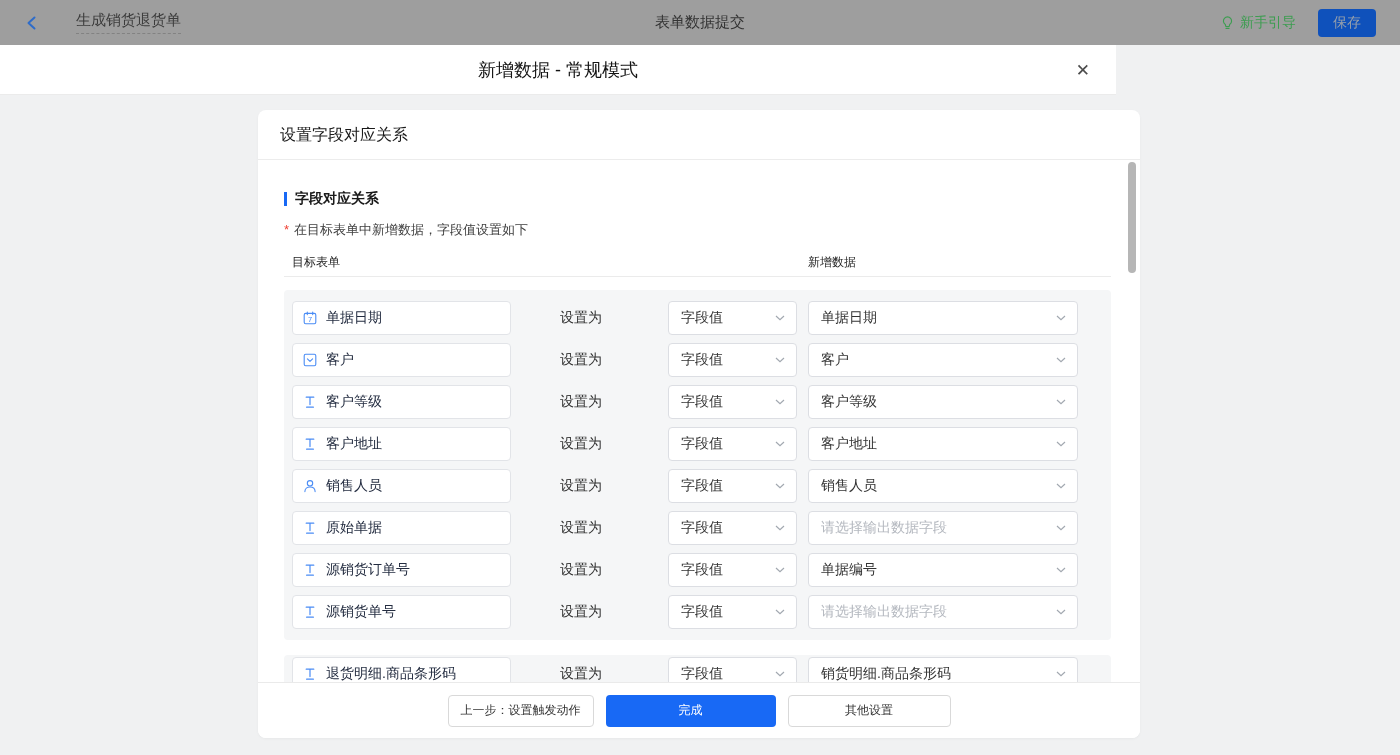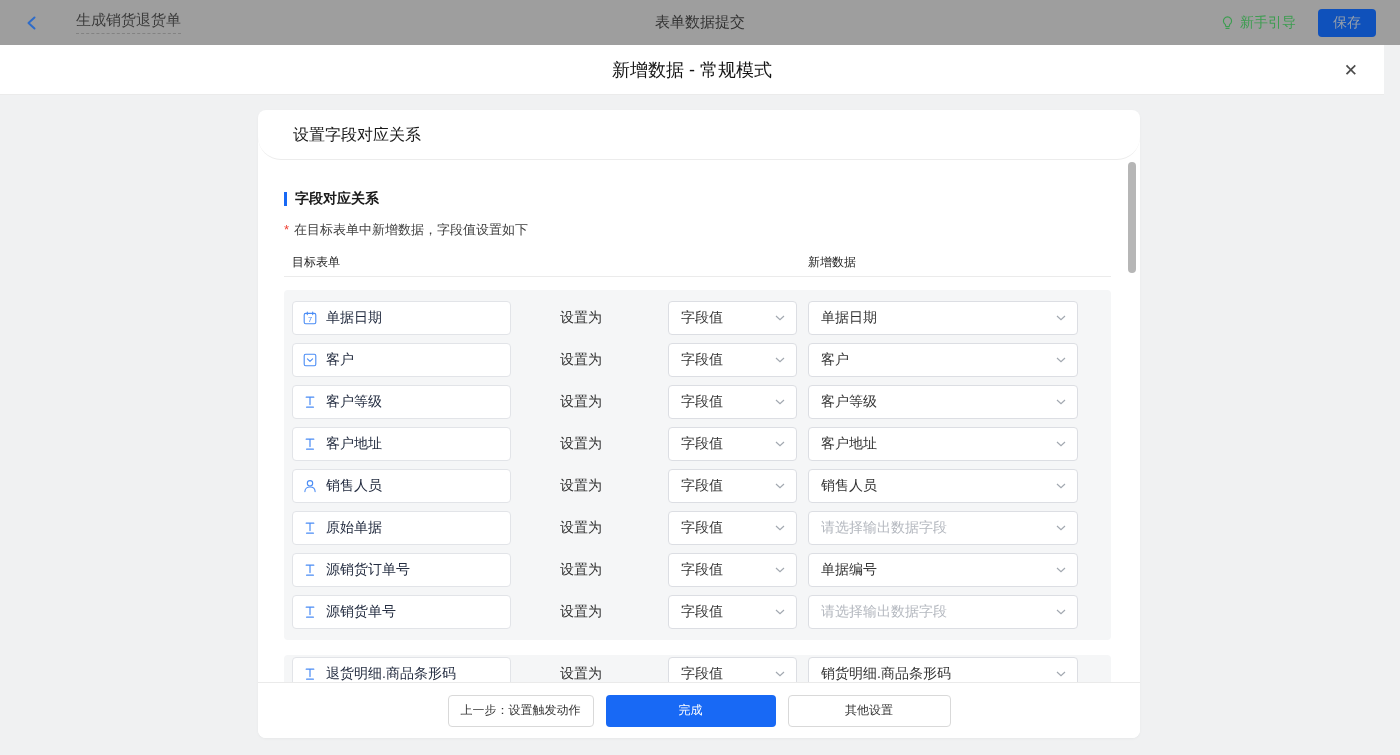--- a/index.html
+++ b/index.html
@@ -17,34 +17,34 @@
   .topbar-center { position:absolute; left:50%; transform:translateX(-50%);
     font-size:15px; color:#333; }
   .topbar-right { margin-left:auto; display:flex; align-items:center; gap:22px; }
   .guide { display:flex; align-items:center; gap:5px; color:#3c9d50;
     font-size:14px; cursor:pointer; }
   .save-btn { width:58px; height:28px; background:#0f51bb; color:#97a0ab;
     border:none; border-radius:4px; font-size:14px; cursor:pointer;
     font-family:inherit; }
 
   
-  .modal-header { position:absolute; top:45px; left:0; width:1384px; height:50px;
+  .modal-header { position:absolute; top:45px; left:0; width:1116px; height:50px;
     background:#ffffff; border-bottom:1px solid #ebebeb;
     display:flex; align-items:center; justify-content:center; }
   .modal-title { font-size:18px; font-weight:500; color:#141414; }
   .close-btn { position:absolute; right:26px; top:50%; transform:translateY(-50%);
     font-size:17px; color:#4c4c4c; cursor:pointer; line-height:1; }
 
   
   .modal-body { position:absolute; top:95px; left:0; width:1400px; height:660px;
     background:#f0f1f2; }
   .card { position:absolute; left:258px; top:15px; width:882px; height:628px;
     background:#ffffff; border-radius:8px; box-shadow:0 1px 3px rgba(0,0,0,0.04); }
-  .card-header { height:50px; line-height:50px; padding-left:35px;
-    font-size:16px; color:#1a1a1a; border-bottom:1px solid #ececec;border-radius:23px; }
+  .card-header { height:50px; line-height:50px; padding-left:22px;
+    font-size:16px; color:#1a1a1a; border-bottom:1px solid #ececec; }
   .card-content { position:absolute; top:50px; bottom:56px; left:0; right:0;
     padding-left:26px; overflow:hidden; }
 
   .section-title { margin-top:30px; display:flex; align-items:center; }
   .section-bar { width:3px; height:14px; background:#1869f5; margin-right:8px; }
   .section-text { font-size:14px; font-weight:bold; color:#1a1a1a; }
   .desc { margin-top:13px; font-size:13px; color:#404040; display:flex;
     align-items:flex-start; }
   .req-mark { color:#f04134; font-size:13px; margin-right:5px; margin-top:1px; }
 

